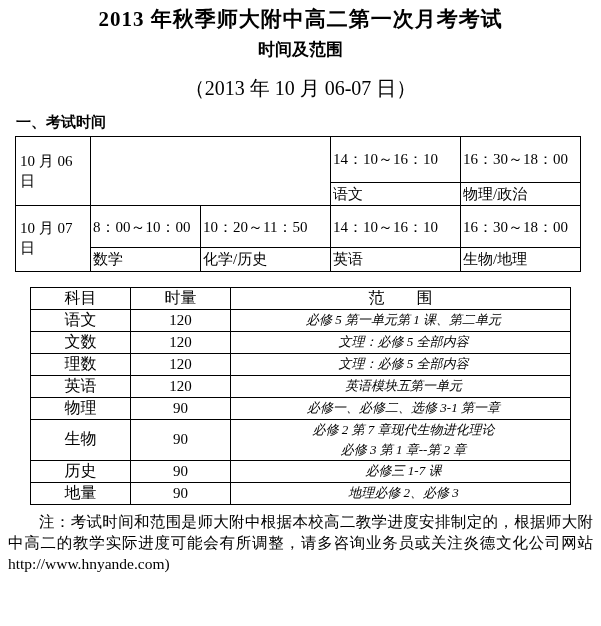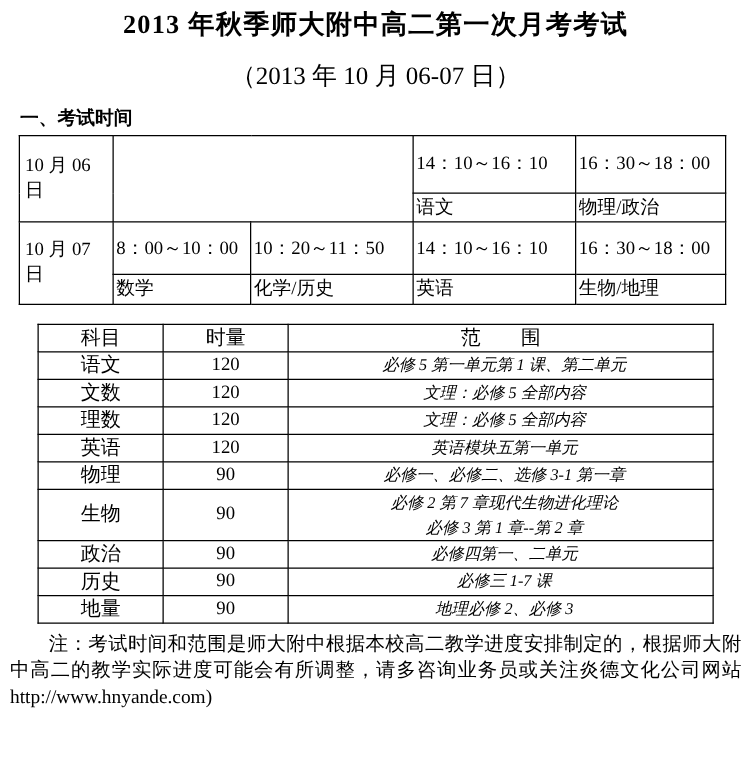--- a/index.html
+++ b/index.html
@@ -60,20 +60,21 @@
     text-indent: 2em; text-align: justify;
     word-break: break-word;
   }
 </style>
 </head>
 <body>
 
 <div class="page">
 
   <div class="doc-title">2013 年秋季师大附中高二第一次月考考试</div>
+  <div class="doc-subtitle">时间及范围</div>
   <div class="doc-date">（2013 年 10 月 06-07 日）</div>
 
   <div class="sec-heading">一、考试时间</div>
 
   <table class="time-table">
     <colgroup>
       <col style="width:75px">
         <col style="width:110px">
         <col style="width:130px">
         <col style="width:130px">
@@ -144,25 +145,20 @@
         <td class="dur">90</td>
         <td class="scope">必修一、必修二、选修 3-1 第一章</td>
       </tr>
       <tr>
         <td class="subj">生物</td>
         <td class="dur">90</td>
         <td class="scope">必修 2 第 7 章现代生物进化理论
 必修 3 第 1 章--第 2 章</td>
       </tr>
       <tr>
-        <td class="subj">政治</td>
-        <td class="dur">90</td>
-        <td class="scope">必修四第一、二单元</td>
-      </tr>
-      <tr>
         <td class="subj">历史</td>
         <td class="dur">90</td>
         <td class="scope">必修三 1-7 课</td>
       </tr>
       <tr>
         <td class="subj">地量</td>
         <td class="dur">90</td>
         <td class="scope">地理必修 2、必修 3</td>
       </tr>
     </tbody>

